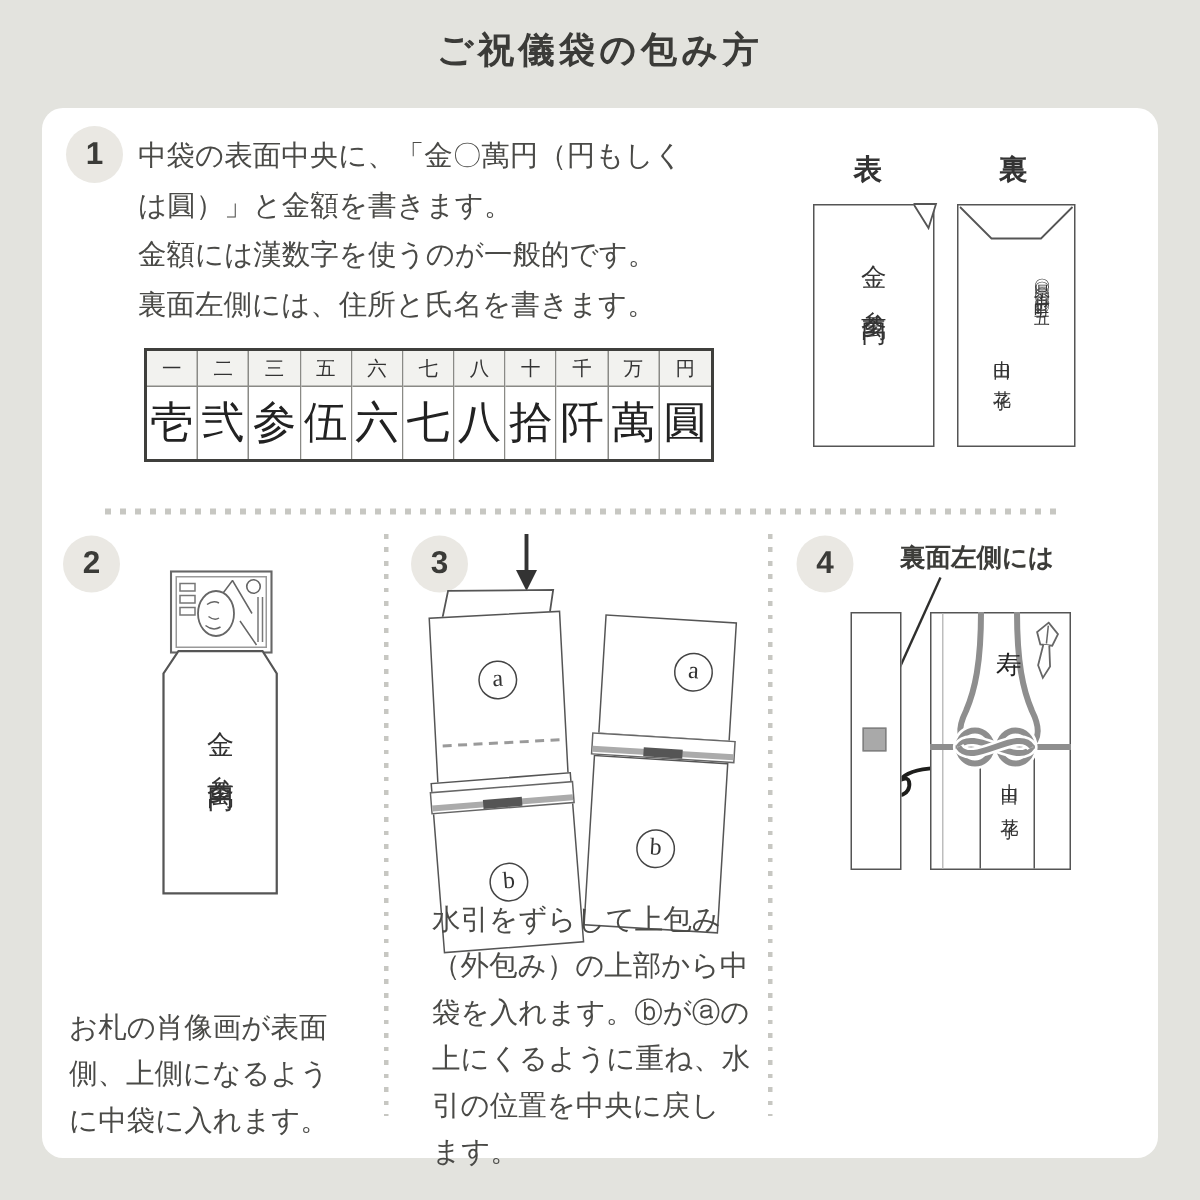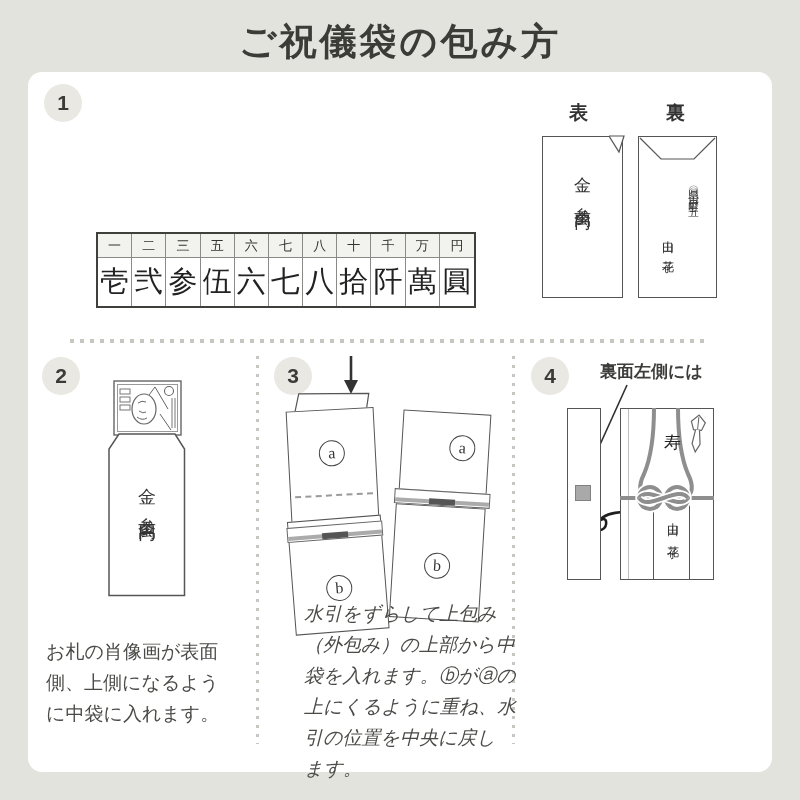--- a/index.html
+++ b/index.html
@@ -1,21 +1,21 @@
 <!DOCTYPE html>
 <html><head>
 <meta charset="utf-8">
 <style>
   * { margin:0; padding:0; box-sizing:border-box; }
   html,body { width:800px; height:800px; }
   body { background:#e3e3de; font-family:"Liberation Sans","DejaVu Sans",sans-serif; color:#4a4a47; }
   .stage { position:relative; width:800px; height:800px; overflow:hidden; }
 
   .page-title { position:absolute; top:17px; left:0; width:800px; text-align:center;
-    font-size:37px; font-weight:700; letter-spacing:3px; color:#3b3b38; }
+    font-size:24px; font-weight:700; letter-spacing:3px; color:#3b3b38; }
 
   .card { position:absolute; left:28px; top:72px; width:744px; height:700px;
     background:#ffffff; border-radius:14px; }
 
   .badge { position:absolute; width:38px; height:38px; border-radius:50%;
     background:#eae8e3; color:#3b3b38; font-size:21px; font-weight:700;
     display:flex; align-items:center; justify-content:center; }
 
   .multiline { white-space:pre-line; }
   .instruction { position:absolute; font-size:19px; line-height:31px; color:#4a4a47; }
@@ -71,20 +71,24 @@
 <body>
 
 <div class="stage">
 
   <div class="page-title">ご祝儀袋の包み方</div>
 
   <div class="card">
 
     <div class="badge" style="left:16px; top:12px;">1</div>
 
+    <div class="instruction multiline" style="left:64px; top:16px; width:440px; line-height:33px;">中袋の表面中央に、「金〇萬円（円もしく
+は圓）」と金額を書きます。
+金額には漢数字を使うのが一般的です。
+裏面左側には、住所と氏名を書きます。</div>
 
     <div class="numeral-table">
       <div class="th">一</div>
       <div class="th">二</div>
       <div class="th">三</div>
       <div class="th">五</div>
       <div class="th">六</div>
       <div class="th">七</div>
       <div class="th">八</div>
       <div class="th">十</div>
@@ -147,21 +151,21 @@
     <div style="position:absolute; left:80px; top:361px; width:78px; height:164px;">
       <svg width="78" height="164" style="position:absolute; left:0; top:0;">
         <path d="M11,1 L67,1 L76.5,16 L76.5,162.5 L1,162.5 L1,16 Z" fill="#fff" stroke="#555" stroke-width="1.5"></path>
       </svg>
       <div class="amount" style="padding-top:40px; gap:26px;">
         <span class="vtext" style="font-size:18px;">金</span>
         <span class="vtext" style="font-size:18px;">参萬円</span>
       </div>
     </div>
 
-    <div class="instruction multiline" style="left:18px; top:564px; width:212px;">お札の肖像画が表面
+    <div class="instruction multiline" style="left:18px; top:598px; width:212px;">お札の肖像画が表面
 側、上側になるよう
 に中袋に入れます。</div>
 
     <div class="badge" style="left:246px; top:285px;">3</div>
 
     <svg width="22" height="42" style="position:absolute; left:312px; top:282px;">
       <path d="M11,2 V28" stroke="#333" stroke-width="2.6" fill="none"></path>
       <polygon points="11,40 4,26 18,26" fill="#333"></polygon>
     </svg>
 
@@ -187,21 +191,21 @@
       <div class="circ" style="left:50px; top:22px;">a</div>
       <div class="band" style="left:-2px; width:96px; top:79px;">
         <div class="band-stripe"></div>
         <div class="band-knotmark"></div>
       </div>
       <div class="sheet" style="left:0; top:94px; width:90px; height:116px; height:114px;">
         <div class="circ" style="left:31px; top:46px;">b</div>
       </div>
     </div>
 
-    <div class="instruction multiline" style="left:276px; top:526px; width:224px;font-style:italic;">水引をずらして上包み
+    <div class="instruction multiline" style="left:260px; top:526px; width:224px;">水引をずらして上包み
 （外包み）の上部から中
 袋を入れます。ⓑがⓐの
 上にくるように重ね、水
 引の位置を中央に戻し
 ます。</div>
 
     <div class="badge" style="left:503px; top:285px;">4</div>
 
     <div class="tape-label" style="left:572px; top:288px;">裏面左側には</div>
 

